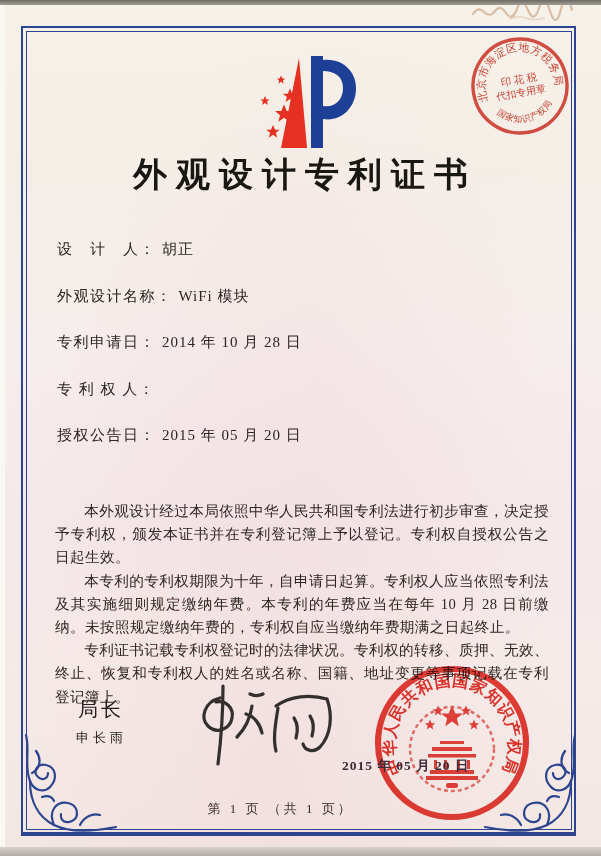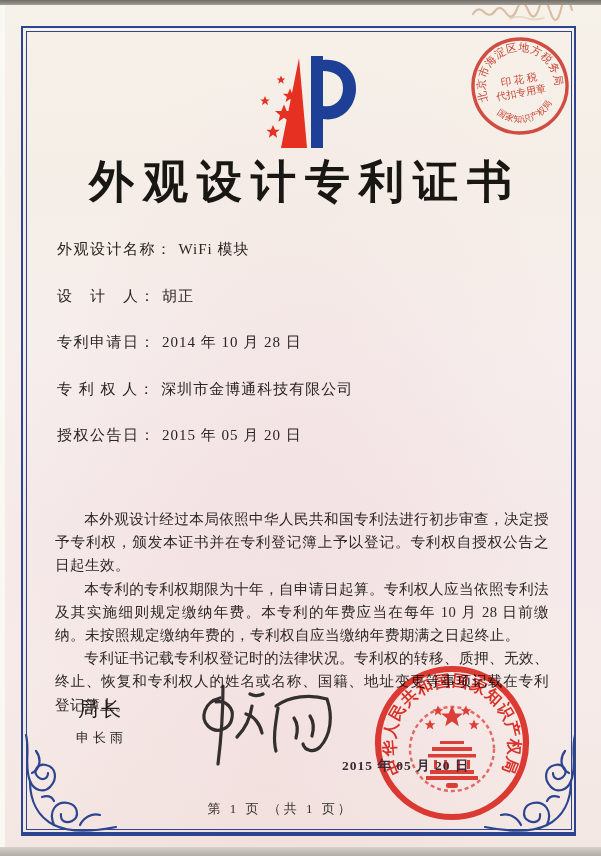--- a/index.html
+++ b/index.html
@@ -16,27 +16,27 @@
   .scan-bottom { position:absolute; bottom:0; left:0; right:0; height:9px;
     background:linear-gradient(180deg,#d6d2cb,#b1ada6); z-index:30; }
   .scan-left { position:absolute; top:0; left:0; bottom:0; width:5px; background:#faf8f3; z-index:29; }
   .frame-outer { position:absolute; left:21px; top:26px; width:555px; height:810px;
     border:2.5px solid #2c458e; border-bottom-width:4.5px; }
   .frame-inner { position:absolute; inset:2.5px; border:1.5px solid #2c458e; }
   .cert-no { position:absolute; left:55px; top:60px; font-size:14.5px; letter-spacing:3px; color:#33302c; }
   .cert-no .num { color:#a8584a; letter-spacing:1px; padding:0 3px; }
   .logo { position:absolute; left:243px; top:54px; width:116px; height:104px; }
   .title { position:absolute; left:0; right:0; top:152px; text-align:center;
-    font-size:45px; font-weight:700; letter-spacing:9px; text-indent:9px; color:#191714; }
+    font-size:34px; font-weight:700; letter-spacing:9px; text-indent:9px; color:#191714; }
   .fields { position:absolute; left:57px; top:240px; width:500px; }
   .field-row { height:46.6px; display:flex; align-items:flex-start; font-size:15px; color:#2a2522; }
   .field-row .lbl { letter-spacing:1.5px; white-space:pre; }
   .field-row .val { margin-left:6px; letter-spacing:1px; }
   .body-text { position:absolute; left:55px; top:500px; width:494px;
-    font-size:14.6px; line-height:23.2px; text-align:justify; color:#2e2824; letter-spacing:.4px;margin-top:8px; }
+    font-size:14.6px; line-height:23.2px; text-align:justify; color:#2e2824; letter-spacing:.4px; }
   .body-text p { text-indent:2em; }
   .officer { position:absolute; left:78px; top:696px; font-size:20px; letter-spacing:3px; color:#221f1c; }
   .officer-name { position:absolute; left:76px; top:729px; font-size:13px; letter-spacing:4px; color:#221f1c; }
   .signature { position:absolute; left:190px; top:680px; width:152px; height:95px; }
   .tax-seal { position:absolute; left:464px; top:30px; width:112px; height:112px;
     transform:rotate(-10deg); mix-blend-mode:multiply; opacity:.95; z-index:5; }
   .sipo-seal { position:absolute; left:366px; top:657px; width:172px; height:172px;
     mix-blend-mode:multiply; opacity:.93; z-index:5; }
   .issue-date { position:absolute; left:342px; top:757px; z-index:6; font-size:13.5px;
     font-weight:700; letter-spacing:1px; color:#3a2c38; }
@@ -89,34 +89,33 @@
     </text>
     <text class="seal-text" font-size="8.8" fill="#cf3a2a" letter-spacing="0.4">
       <textPath href="#taxBot">国家知识产权局</textPath>
     </text>
     <text class="seal-text" x="56" y="53" text-anchor="middle" font-size="10.5" fill="#cf3a2a">印 花 税</text>
     <text class="seal-text" x="56" y="66" text-anchor="middle" font-size="10" fill="#cf3a2a">代扣专用章</text>
   </svg>
 
   <div class="fields">
     <div class="field-row">
+      <span class="lbl">设　计　人：</span>
+      <span class="val">胡正</span>
+    </div>
+    <div class="field-row">
       <span class="lbl">外观设计名称：</span>
       <span class="val">WiFi 模块</span>
     </div>
     <div class="field-row">
-      <span class="lbl">设　计　人：</span>
-      <span class="val">胡正</span>
-    </div>
-    <div class="field-row">
       <span class="lbl">专利申请日：</span>
       <span class="val">2014 年 10 月 28 日</span>
     </div>
     <div class="field-row">
       <span class="lbl">专 利 权 人：</span>
-      <span class="val">深圳市金博通科技有限公司</span>
     </div>
     <div class="field-row">
       <span class="lbl">授权公告日：</span>
       <span class="val">2015 年 05 月 20 日</span>
     </div>
   </div>
 
   <div class="body-text">
     <p>本外观设计经过本局依照中华人民共和国专利法进行初步审查，决定授予专利权，颁发本证书并在专利登记簿上予以登记。专利权自授权公告之日起生效。</p>
     <p>本专利的专利权期限为十年，自申请日起算。专利权人应当依照专利法及其实施细则规定缴纳年费。本专利的年费应当在每年 10 月 28 日前缴纳。未按照规定缴纳年费的，专利权自应当缴纳年费期满之日起终止。</p>

